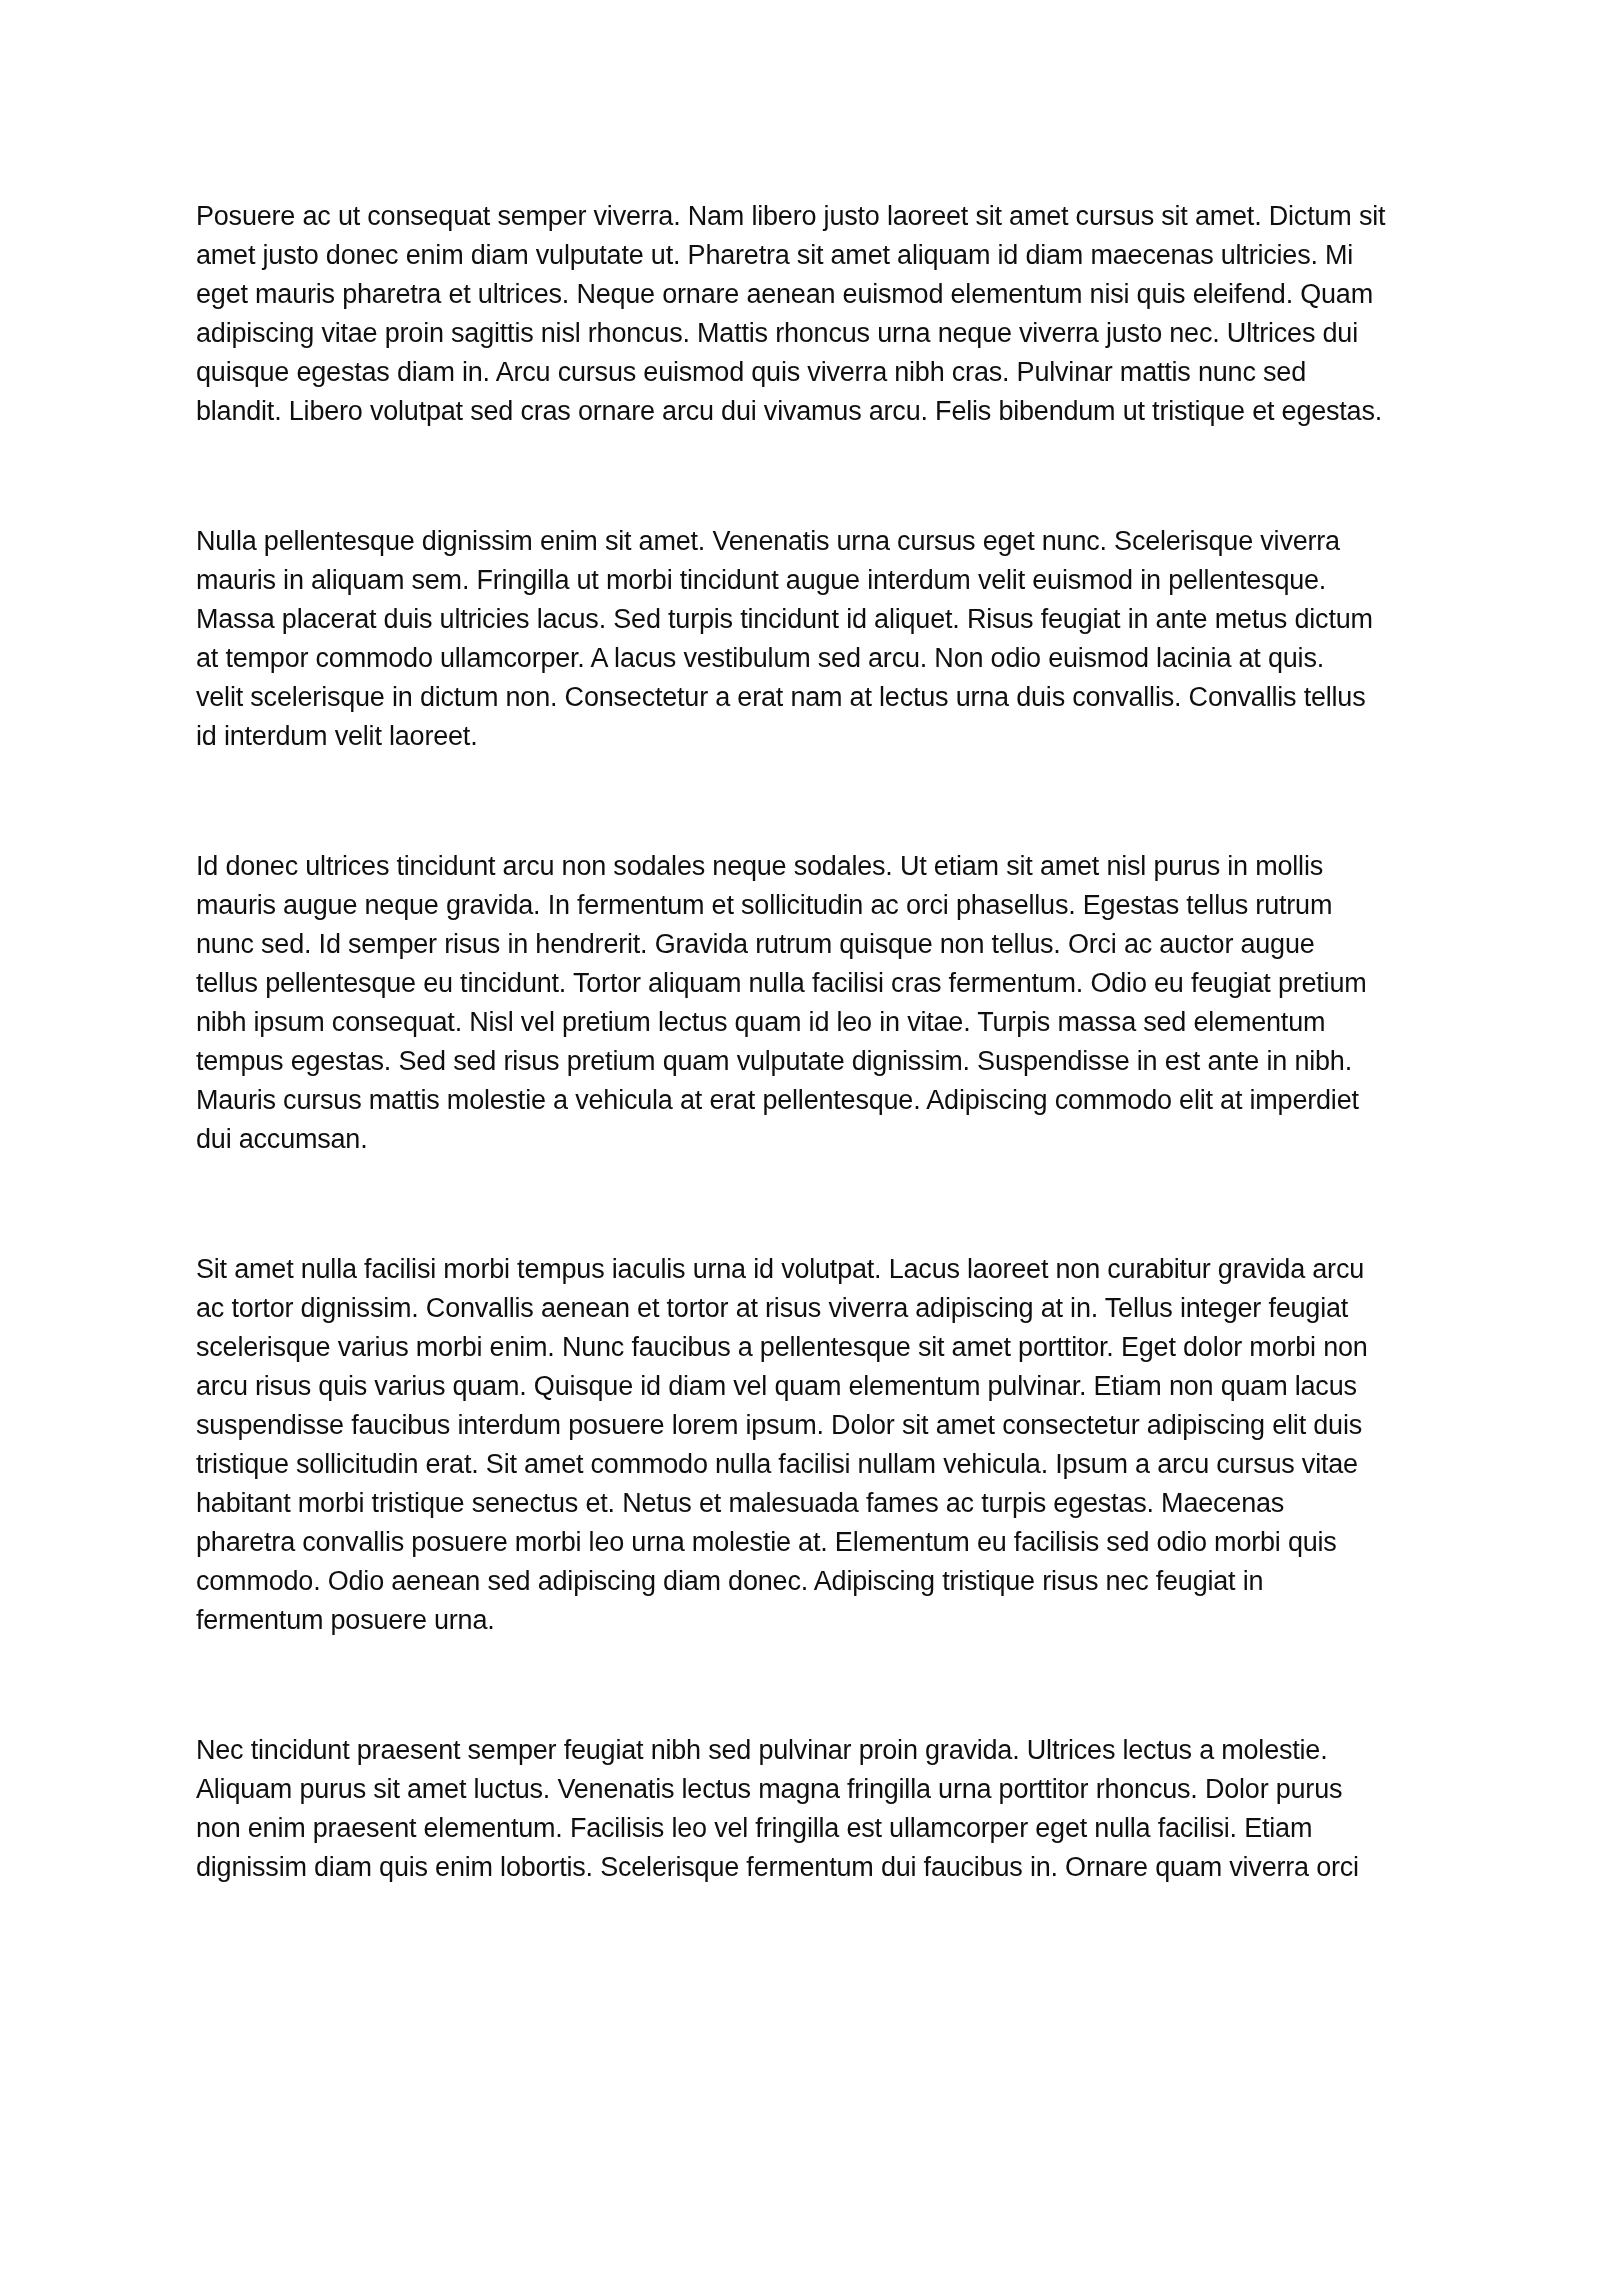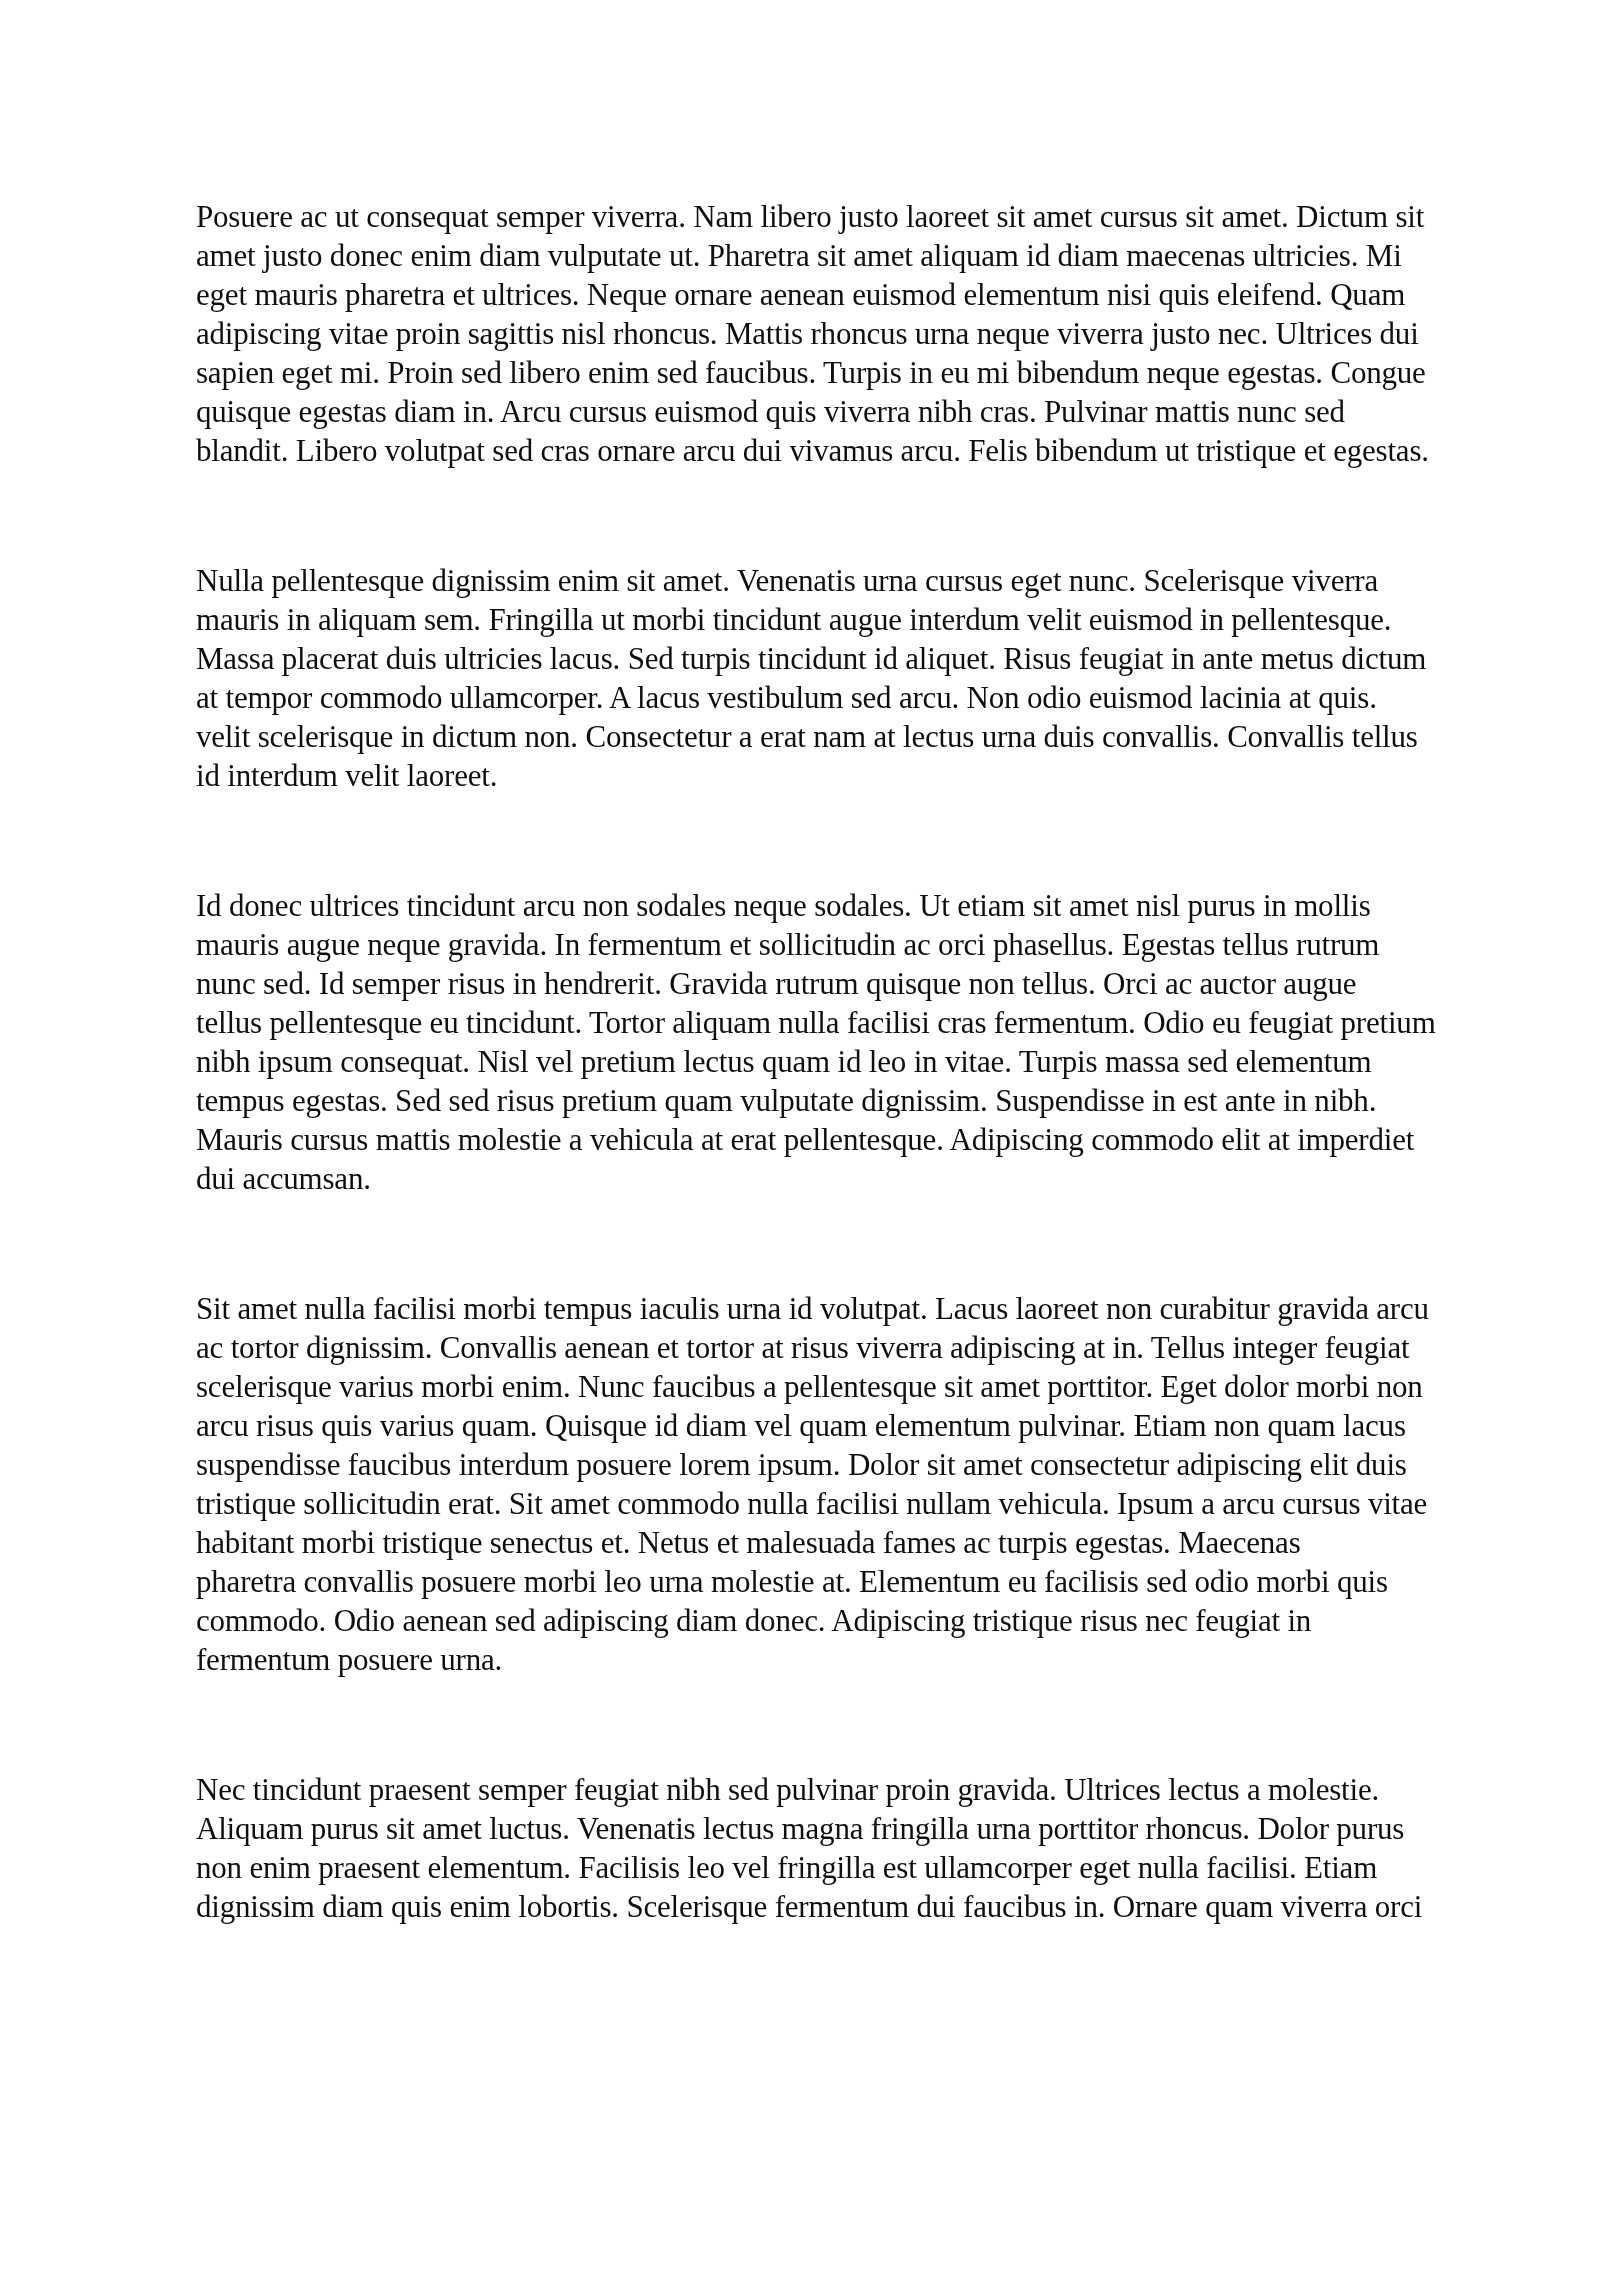--- a/index.html
+++ b/index.html
@@ -13,22 +13,22 @@
     overflow: hidden;
   }
   .page {
     width: 1621px;
     height: 2293px;
     background: #ffffff;
     box-sizing: border-box;
     padding: 197px 196px 0 196px;
   }
   .doc-body {
-    font-family: Liberation Serif, serif;
-    font-size: 31px;
+    font-family: Liberation Sans, sans-serif;
+    font-size: 27px;
     letter-spacing: -0.2px;
     color: #0f0f0f;
   }
   .paragraph {
     margin: 0 0 91px 0;
   }
   .line {
     line-height: 39px;
     height: 39px;
     white-space: nowrap;
@@ -37,21 +37,20 @@
 </head>
 <body>
 
 <div class="page" style="background: rgb(255, 255, 255);">
   <div class="doc-body" style="color: rgb(15, 15, 15);">
       <div class="paragraph">
         <div class="line">Posuere ac ut consequat semper viverra. Nam libero justo laoreet sit amet cursus sit amet. Dictum sit</div>
         <div class="line">amet justo donec enim diam vulputate ut. Pharetra sit amet aliquam id diam maecenas ultricies. Mi</div>
         <div class="line">eget mauris pharetra et ultrices. Neque ornare aenean euismod elementum nisi quis eleifend. Quam</div>
         <div class="line">adipiscing vitae proin sagittis nisl rhoncus. Mattis rhoncus urna neque viverra justo nec. Ultrices dui</div>
-        <div class="line">sapien eget mi. Proin sed libero enim sed faucibus. Turpis in eu mi bibendum neque egestas. Congue</div>
         <div class="line">quisque egestas diam in. Arcu cursus euismod quis viverra nibh cras. Pulvinar mattis nunc sed</div>
         <div class="line">blandit. Libero volutpat sed cras ornare arcu dui vivamus arcu. Felis bibendum ut tristique et egestas.</div>
       </div>
       <div class="paragraph">
         <div class="line">Nulla pellentesque dignissim enim sit amet. Venenatis urna cursus eget nunc. Scelerisque viverra</div>
         <div class="line">mauris in aliquam sem. Fringilla ut morbi tincidunt augue interdum velit euismod in pellentesque.</div>
         <div class="line">Massa placerat duis ultricies lacus. Sed turpis tincidunt id aliquet. Risus feugiat in ante metus dictum</div>
         <div class="line">at tempor commodo ullamcorper. A lacus vestibulum sed arcu. Non odio euismod lacinia at quis.</div>
         <div class="line">velit scelerisque in dictum non. Consectetur a erat nam at lectus urna duis convallis. Convallis tellus</div>
         <div class="line">id interdum velit laoreet.</div>

